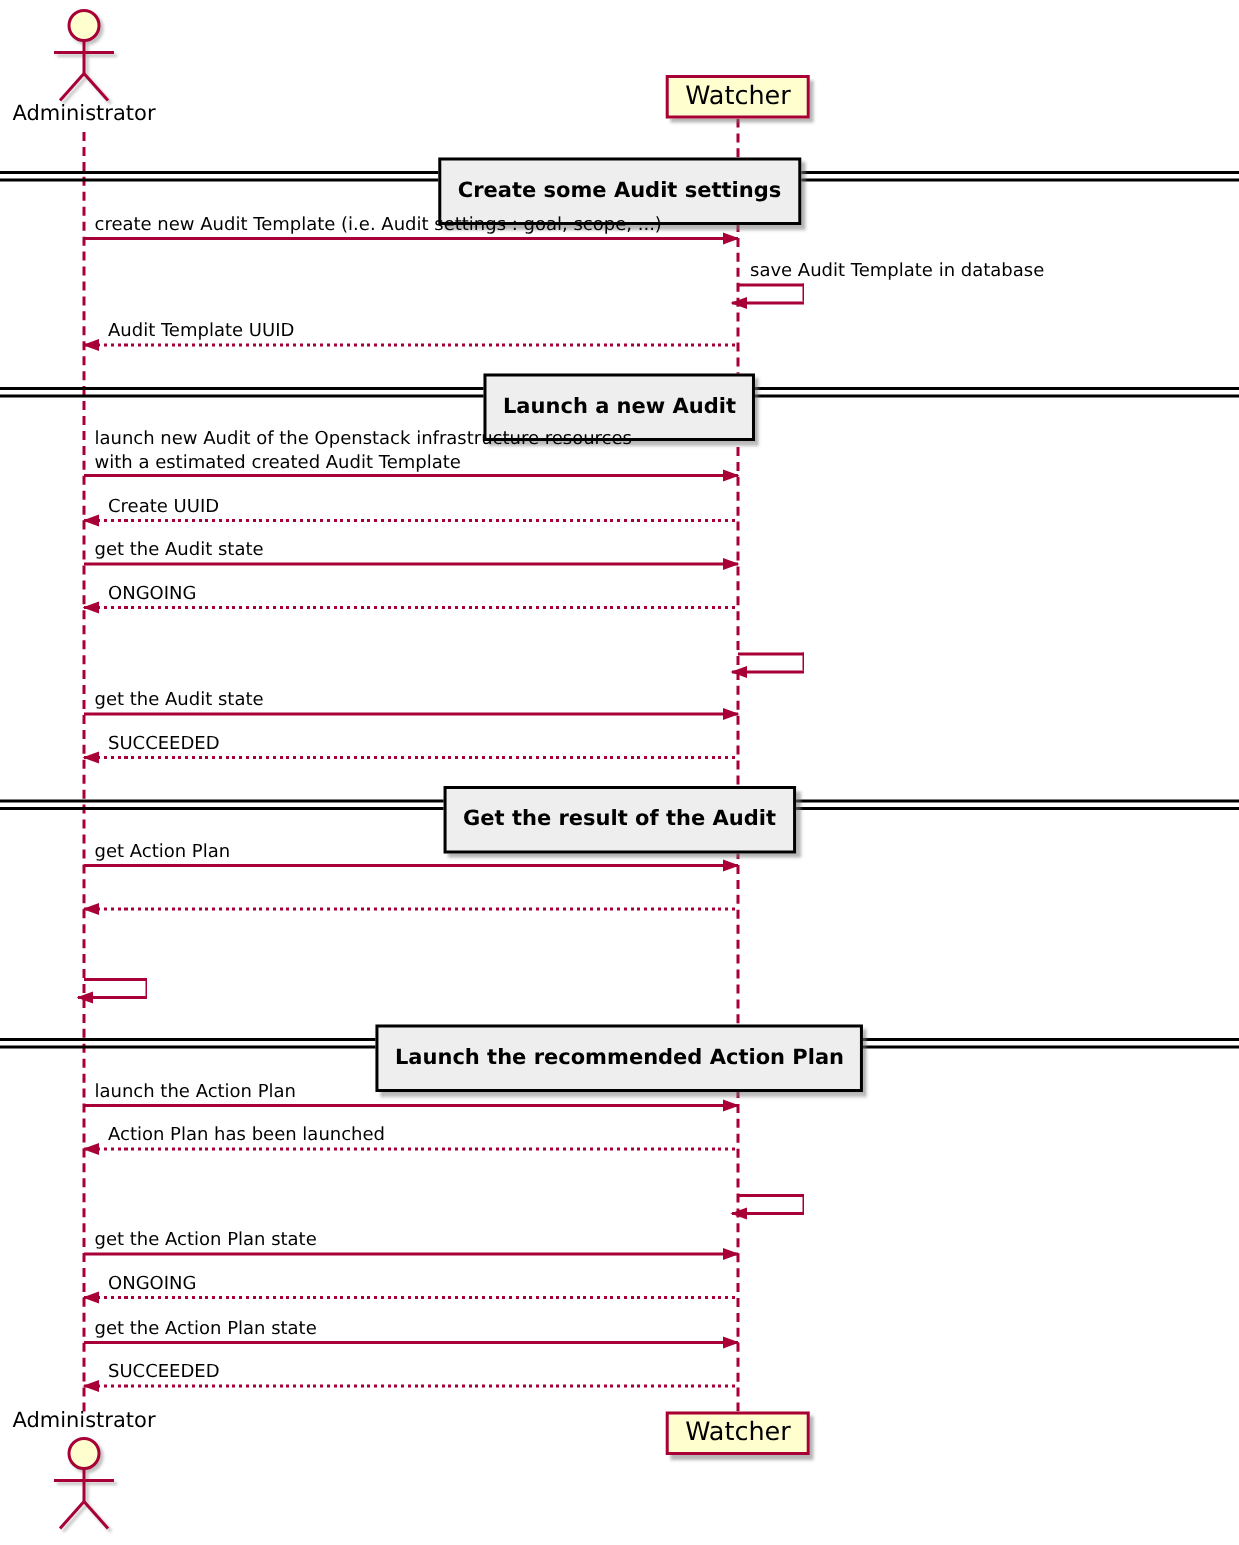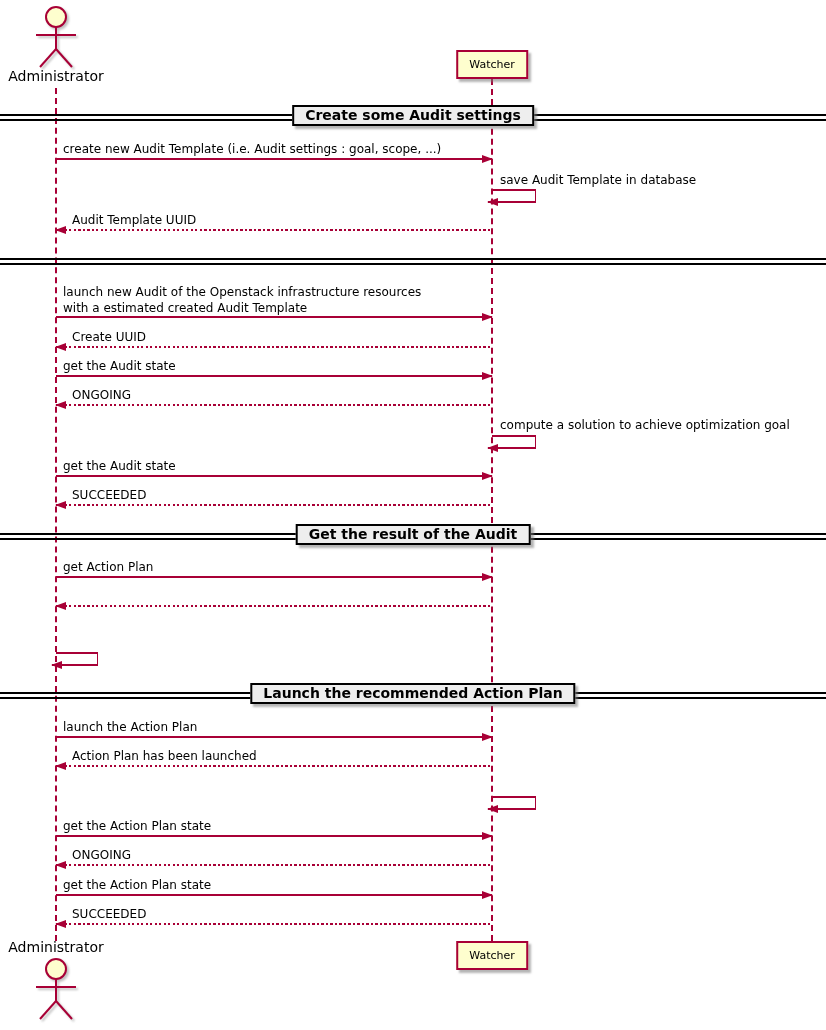--- a/index.html
+++ b/index.html
@@ -7,36 +7,36 @@
     position:relative;width:826px;height:1030px;background:#ffffff;
     font-family:"DejaVu Sans","Liberation Sans",sans-serif;color:#000;
     overflow:hidden;
   }
   
   .lifeline{position:absolute;width:0;border-left:2px dashed #A80036;}
   
   .participant{
     position:absolute;transform:translateX(-50%);
     background:#FEFECE;border:2px solid #A80036;
-    padding:4px 11px;font-size:11px;line-height:17px;white-space:nowrap;
+    padding:4px 11px;font-size:17px;line-height:17px;white-space:nowrap;
     box-shadow:3px 3px 2px rgba(120,120,120,0.55);
   }
   
   .actor-figure{position:absolute;filter:drop-shadow(2px 2px 1px rgba(130,130,130,0.5));}
   .actor-label{position:absolute;width:120px;text-align:center;font-size:14px;line-height:15px;}
   
   .divider{position:absolute;left:0;width:826px;}
   .divider .lines{
     box-sizing:border-box;height:7px;width:100%;
     border-top:2px solid #000;border-bottom:2px solid #000;
   }
   .divider .dbox{
     position:absolute;left:50%;top:-9px;transform:translateX(-50%);
     background:#EEEEEE;border:2px solid #000;
-    padding:0 11px;font-weight:bold;font-size:14px;line-height:17px;white-space:nowrap;
+    padding:12px 11px;font-weight:bold;font-size:14px;line-height:17px;white-space:nowrap;
     box-shadow:3px 3px 2px rgba(120,120,120,0.55);
   }
   
   .msg-label{position:absolute;font-size:12px;line-height:15.5px;white-space:pre-line;}
   .arrow{position:absolute;height:1.5px;}
   .arrow.solid{background:#A80036;}
   .arrow.return{
     background:repeating-linear-gradient(90deg,#A80036 0,#A80036 2px,transparent 2px,transparent 4.5px);
   }
   .ah-r{position:absolute;right:-1px;top:-3.5px;width:0;height:0;
@@ -87,20 +87,21 @@
       </span>
   </div>
 
   <div class="msg-label" style="left:72px;top:213px">Audit Template UUID</div>
   <div class="arrow return" style="left:56px;top:229px;width:436px">
       <span class="ah-l"></span>
     </div>
 
   <div class="divider" style="top:258px">
     <div class="lines"></div>
+    <div class="dbox">Launch a new Audit</div>
   </div>
 
   <div class="msg-label" style="left:63px;top:285px">launch new Audit of the Openstack infrastructure resources
 with a estimated created Audit Template</div>
   <div class="arrow solid" style="left:56px;top:316px;width:436px">
       <span class="ah-r"></span>
     </div>
 
   <div class="msg-label" style="left:72px;top:330px">Create UUID</div>
   <div class="arrow return" style="left:56px;top:346px;width:436px">
@@ -110,21 +111,20 @@
   <div class="msg-label" style="left:63px;top:359px">get the Audit state</div>
   <div class="arrow solid" style="left:56px;top:375px;width:436px">
       <span class="ah-r"></span>
     </div>
 
   <div class="msg-label" style="left:72px;top:388px">ONGOING</div>
   <div class="arrow return" style="left:56px;top:404px;width:436px">
       <span class="ah-l"></span>
     </div>
 
-  <div class="msg-label" style="left:500px;top:418px">compute a solution to achieve optimization goal</div>
   <div class="selfloop" style="left:492px;top:435px;width:44px;height:12px">
     <span class="sl-top"></span>
     <span class="sl-side"></span>
     <span class="sl-bottom">
         <span class="ah-l"></span>
       </span>
   </div>
 
   <div class="msg-label" style="left:63px;top:459px">get the Audit state</div>
   <div class="arrow solid" style="left:56px;top:475px;width:436px">

